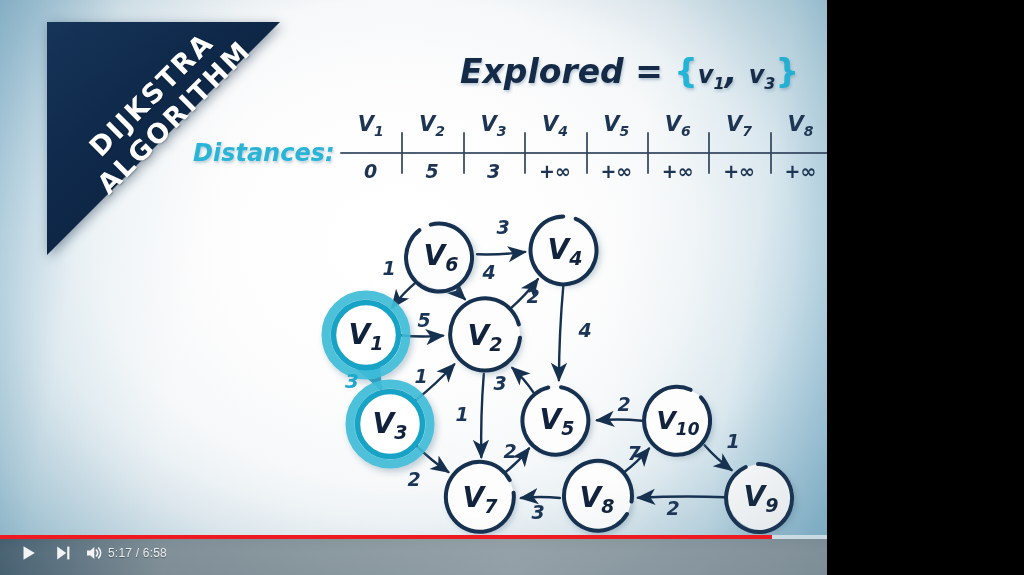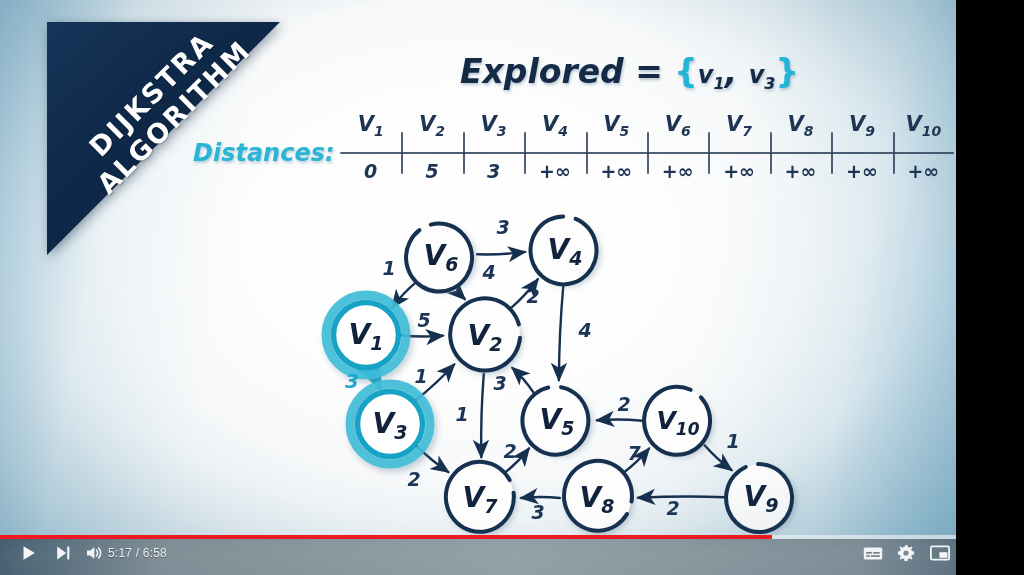--- a/index.html
+++ b/index.html
@@ -3,21 +3,21 @@
 <meta charset="utf-8">
 <style>
   * { box-sizing: border-box; }
   html, body {
     margin: 0; padding: 0;
     background: #000;
     font-family: "DejaVu Sans", sans-serif;
   }
   #stage {
     position: relative;
-    width: 956px; height: 575px;
+    width: 827px; height: 575px;
     overflow: hidden;
     background: #000;
   }
 
   
   #board {
     position: absolute; inset: 0;
     background:
       radial-gradient(ellipse 72% 85% at 48% 42%,
         #ffffff 0%, #fdfdfd 30%, #f6f8f9 50%, #e2ecf1 66%,

